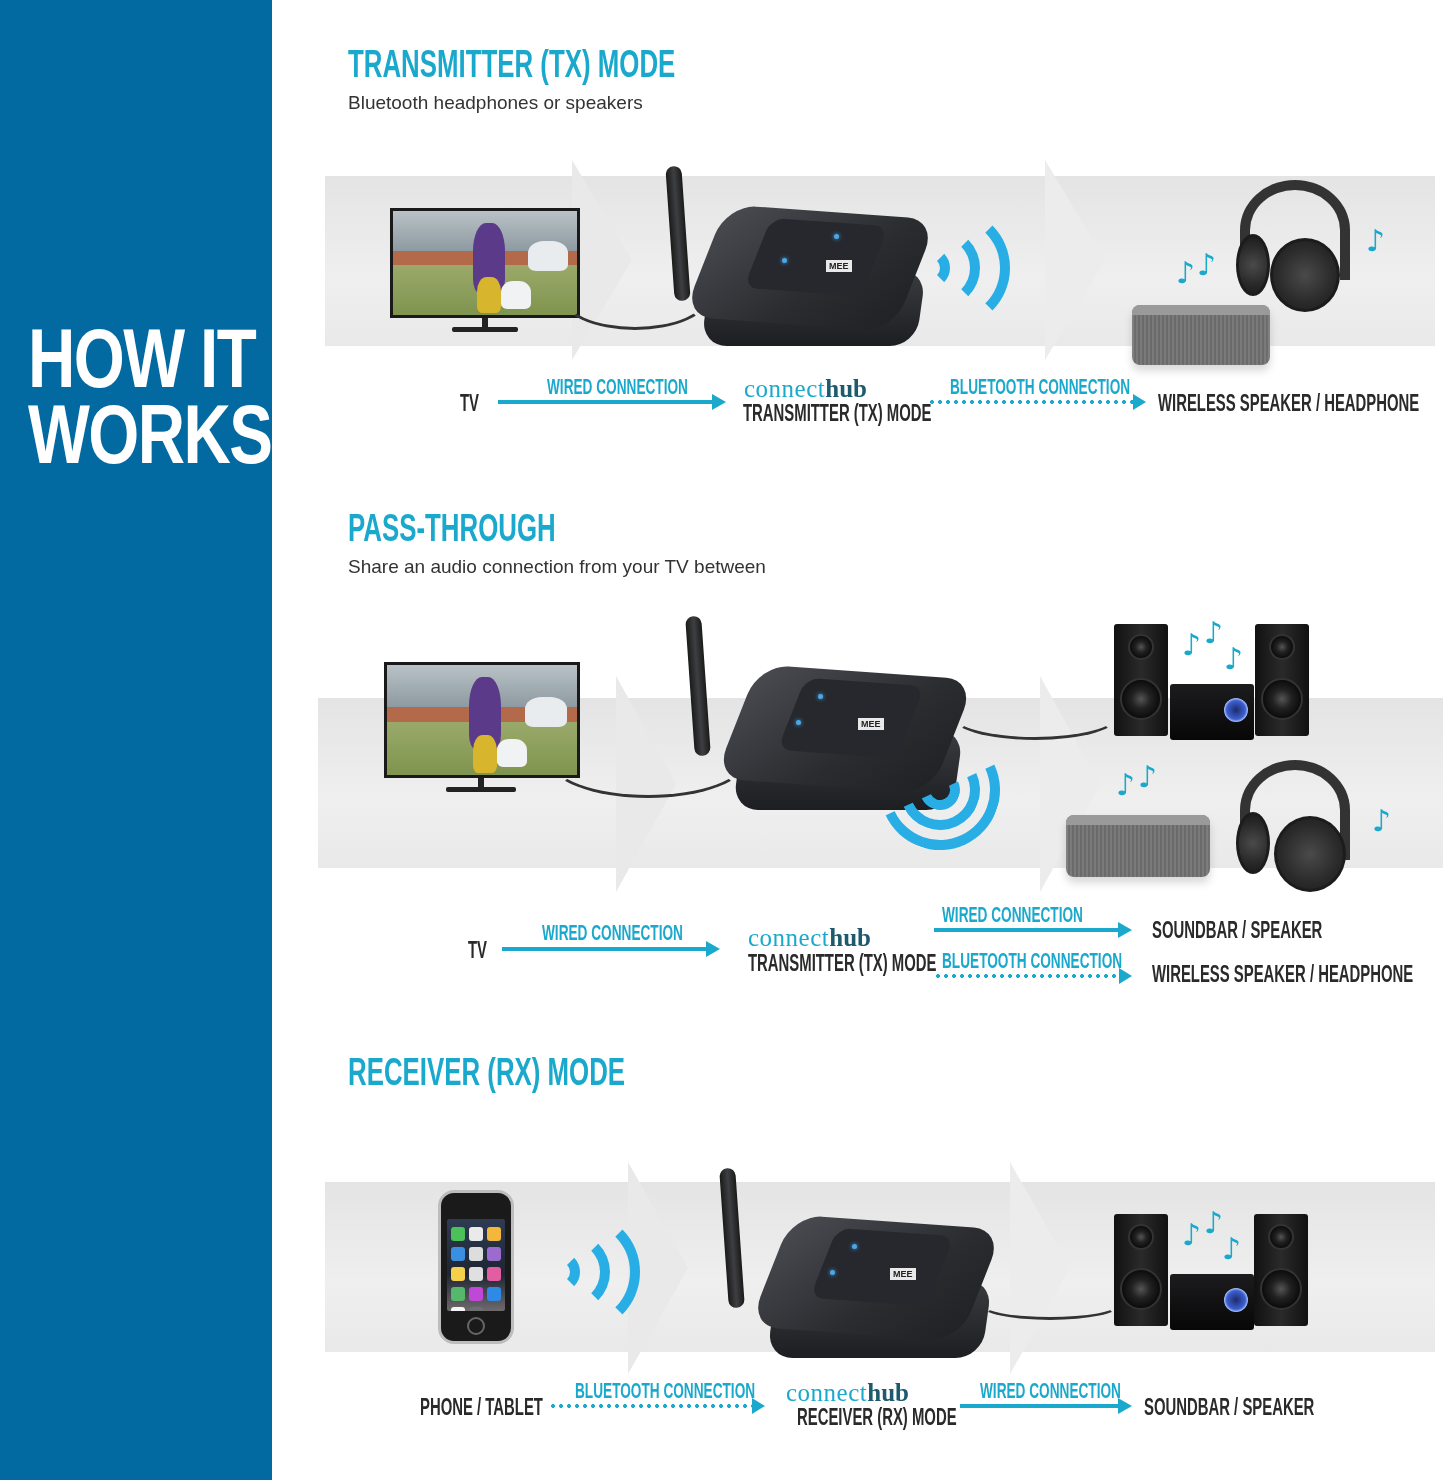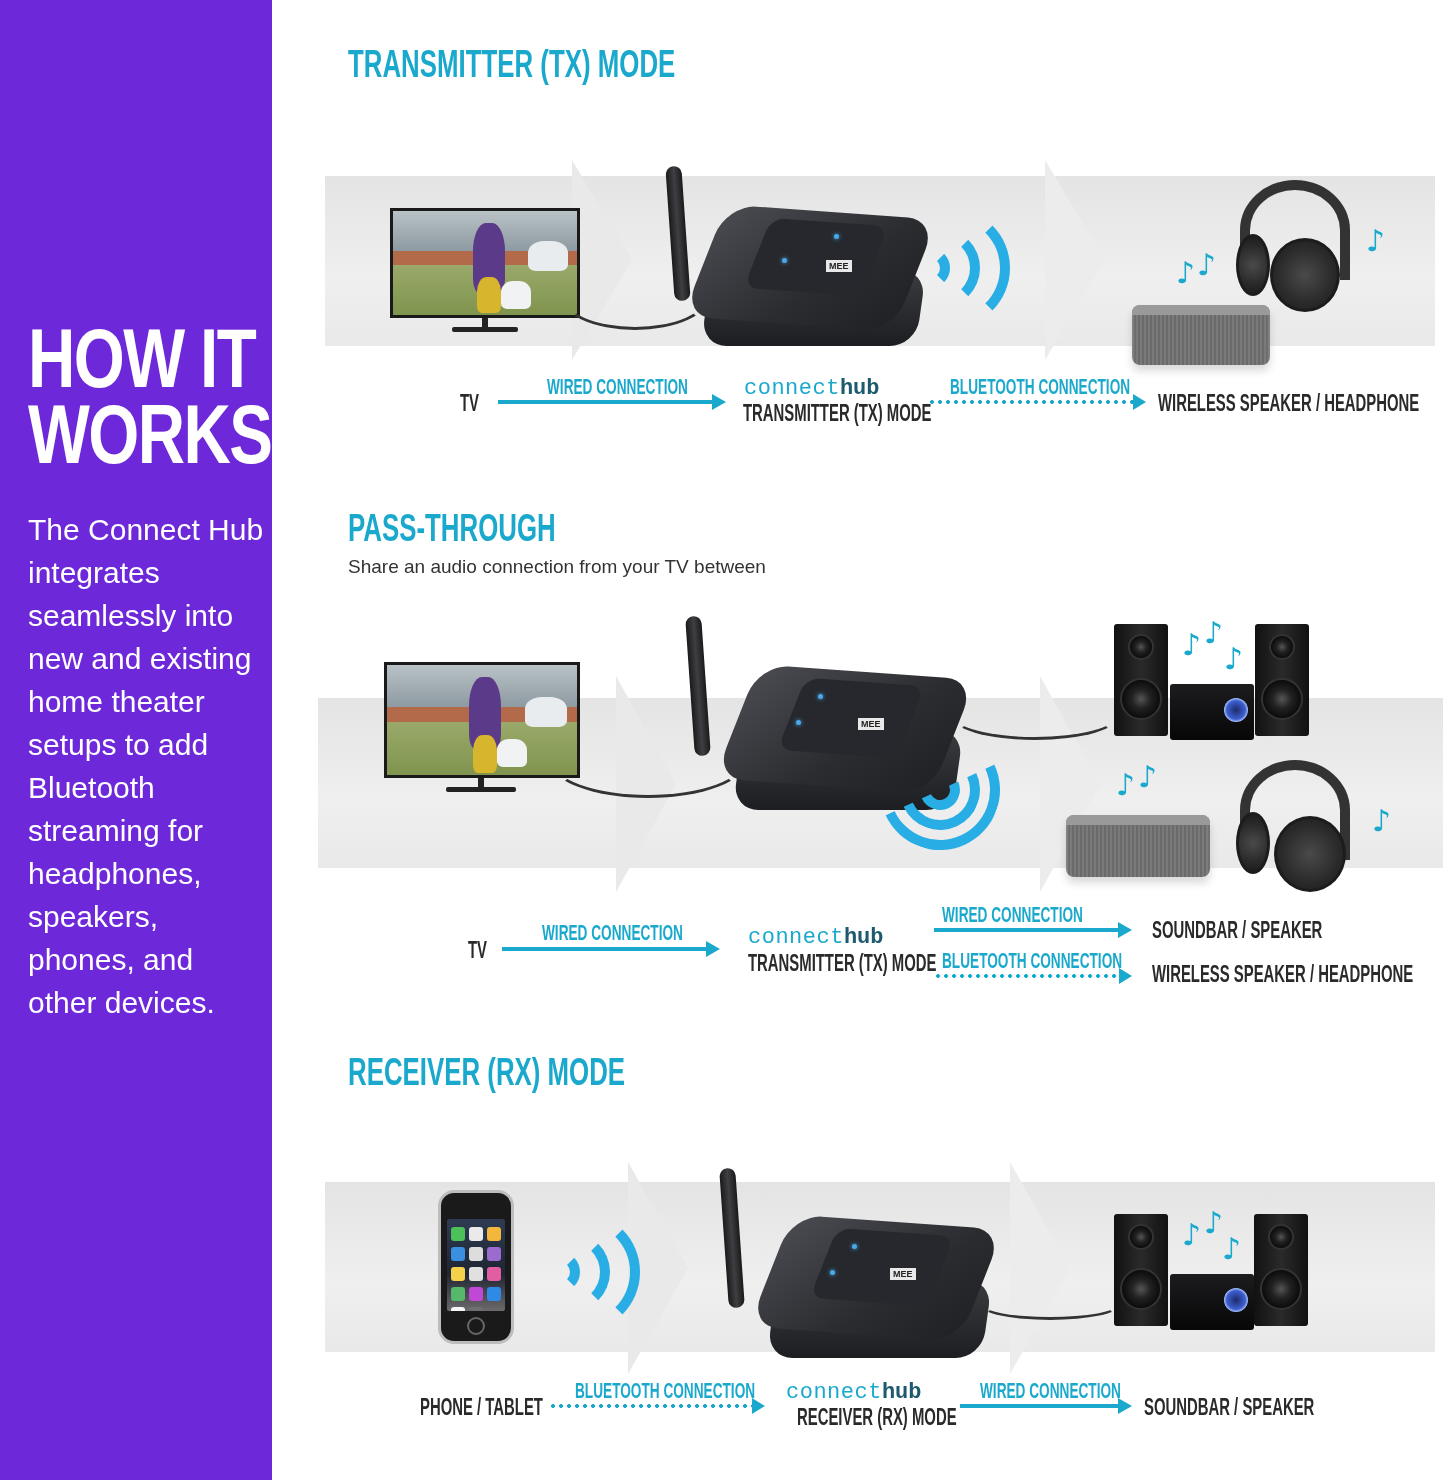--- a/index.html
+++ b/index.html
@@ -1,19 +1,19 @@
 <!DOCTYPE html>
 <html><head>
 <meta charset="utf-8">
 <style>
   * { box-sizing: border-box; margin: 0; padding: 0; }
   html, body { width: 1445px; height: 1480px; background: #ffffff; overflow: hidden; }
   body { position: relative; font-family: "Liberation Sans", sans-serif; color: #2b2b2b; }
 
-  .sidebar { position: absolute; left: 0; top: 0; width: 272px; height: 1480px; background: #6d28d9; }
+  .sidebar { position: absolute; left: 0; top: 0; width: 272px; height: 1480px; background: #0369a1; }
   .sidebar-title { position: absolute; left: 28px; top: 320px; width: 240px; color: #ffffff;
     font-family: "Liberation Sans", sans-serif; font-weight: bold; font-size: 84px; line-height: 76px;
     letter-spacing: -2px; transform: scaleX(0.78); transform-origin: left top; white-space: nowrap; }
   .sidebar-body { position: absolute; left: 28px; top: 508px; width: 236px; color: #ffffff;
     font-family: "Liberation Sans", sans-serif; font-size: 30px; line-height: 43px; }
 
   .section-title { position: absolute; left: 348px; color: #1aa9cc; font-family: "Liberation Sans", sans-serif;
     font-weight: bold; font-size: 38px; line-height: 40px; transform: scaleX(0.68); transform-origin: left top;
     white-space: nowrap; letter-spacing: 0px; }
   .section-desc { position: absolute; left: 348px; color: #333333; font-family: "Liberation Sans", sans-serif;
@@ -28,21 +28,21 @@
     font-size: 22px; line-height: 22px; transform: scaleX(0.62); transform-origin: left top; white-space: nowrap; }
 
   .arrow-solid { position: absolute; height: 4px; background: #1aa9cc; }
   .arrow-solid::after { content: ""; position: absolute; right: -12px; top: -6px; border-left: 14px solid #1aa9cc;
     border-top: 8px solid transparent; border-bottom: 8px solid transparent; }
   .arrow-dotted { position: absolute; height: 4px;
     background-image: radial-gradient(circle, #1aa9cc 1.8px, transparent 2.2px); background-size: 8px 4px; background-repeat: repeat-x; }
   .arrow-dotted::after { content: ""; position: absolute; right: -12px; top: -6px; border-left: 13px solid #1aa9cc;
     border-top: 8px solid transparent; border-bottom: 8px solid transparent; }
 
-  .brand { position: absolute; white-space: nowrap; font-family: Liberation Mono, monospace; font-size: 22px; line-height: 26px; }
+  .brand { position: absolute; white-space: nowrap; font-family: Liberation Serif, serif; font-size: 25px; line-height: 26px; }
   .brand .b1 { color: #1aa9cc; font-weight: normal; letter-spacing: 0.5px; }
   .brand .b2 { color: #1d5a6e; font-weight: bold; }
 
   
   .tv { position: absolute; }
   .tv .screen { position: absolute; left: 0; top: 0; background: #111; border: 3px solid #1a1a1a; overflow: hidden; }
   .tv .sky { position: absolute; left: 0; top: 0; width: 100%; height: 38%; background: linear-gradient(180deg,#b9c2c6,#8d9aa1); }
   .tv .wall { position: absolute; left: 0; top: 38%; width: 100%; height: 14%; background: #b26a4b; }
   .tv .field { position: absolute; left: 0; top: 52%; width: 100%; height: 48%; background: linear-gradient(180deg,#9aa96a,#7f944e); }
   .tv .player { position: absolute; border-radius: 40% 40% 20% 20%; }
@@ -87,26 +87,26 @@
   .phone .home { position: absolute; left: 50%; bottom: 6px; width: 18px; height: 18px; margin-left: -9px; border-radius: 50%; border: 2px solid #666; }
 </style>
 </head>
 <body>
 
 <div class="sidebar">
   <div class="sidebar-title">
     <div>HOW IT</div>
     <div>WORKS</div>
   </div>
-  <div class="sidebar-body">The Connect Hub integrates seamlessly into new and existing home theater setups to add Bluetooth streaming for headphones, speakers, phones, and other devices.</div>
 </div>
 
 <div>
   <div class="section-title" style="top:44px;">TRANSMITTER (TX) MODE</div>
   <div class="section-desc" style="top:90px;">
+    <div>Bluetooth headphones or speakers</div>
   </div>
 
   <div class="band" style="left:325px; top:176px; width:1110px; height:170px;"></div>
   <div class="chev" style="left:572px; top:160px; border-width:100px 0 100px 60px; border-color:transparent transparent transparent #e9e9e9;"></div>
   <div class="chev" style="left:1045px; top:160px; border-width:100px 0 100px 60px; border-color:transparent transparent transparent #ececec;"></div>
 
   <div class="tv" style="left:390px; top:208px; width:200px; height:125px;">
     <div class="screen" style="width:190px; height:110px;">
       <div class="sky"></div>
         <div class="wall"></div>

